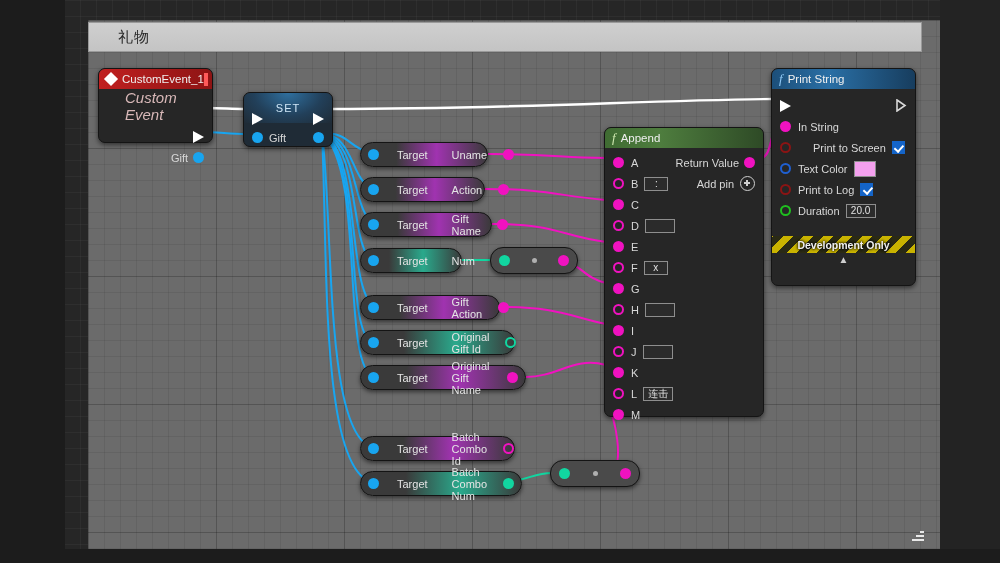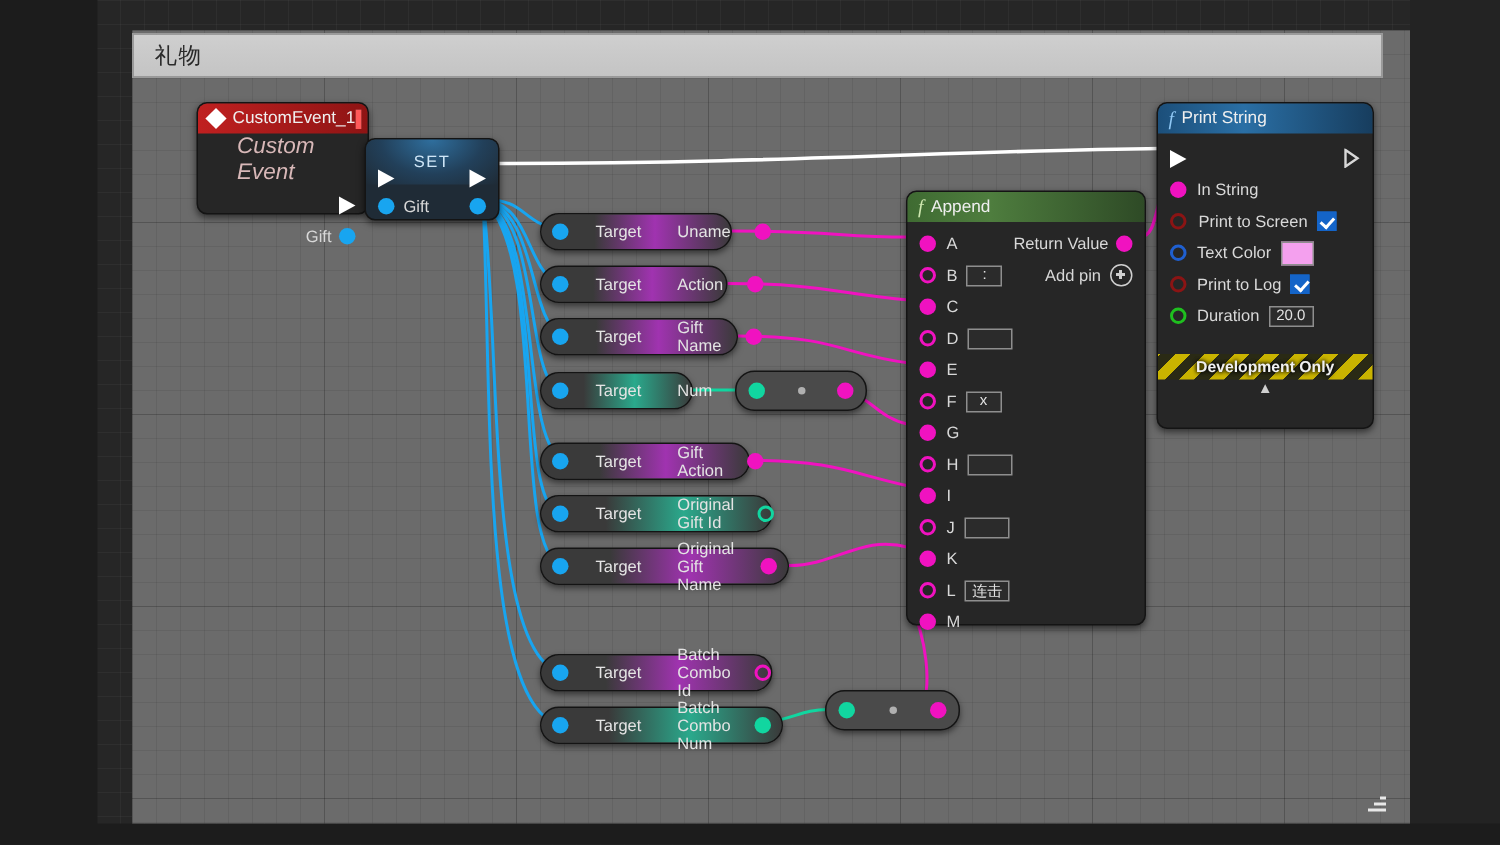--- a/index.html
+++ b/index.html
@@ -26,21 +26,21 @@
       linear-gradient(to right, rgba(0,0,0,.07) 1px, transparent 1px),
       linear-gradient(to bottom, rgba(0,0,0,.07) 1px, transparent 1px),
       linear-gradient(to right, rgba(0,0,0,.16) 1px, transparent 1px),
       linear-gradient(to bottom, rgba(0,0,0,.16) 1px, transparent 1px);
     background-size:16px 16px,16px 16px,128px 128px,128px 128px;}
 
   
   .titlebar{position:absolute;left:88px;top:22px;width:834px;height:30px;
     background:linear-gradient(#cfcfcf,#c4c4c4);border:1px solid #9a9a9a;
     display:flex;align-items:center;padding-left:14px;box-sizing:border-box;}
-  .titlebar .t{font-size:15px;color:#2a2a2a;letter-spacing:1px;}
+  .titlebar .t{font-size:15px;color:#2a2a2a;letter-spacing:1px;margin-left:15px;}
 
   
   .watermark{position:absolute;left:848px;top:523px;font-size:40px;font-weight:bold;
     color:rgba(255,255,255,.14);letter-spacing:2px;pointer-events:none;}
 
   
   .grip{position:absolute;left:910px;top:527px;width:14px;height:14px;}
   .grip i{position:absolute;right:0;height:2px;background:#e8e8e8;display:block;}
   .grip i:nth-child(1){bottom:0;width:12px;}
   .grip i:nth-child(2){bottom:4px;width:8px;}
@@ -174,21 +174,21 @@
       </g>
 
       <g stroke="#11d6a0" stroke-width="2" fill="none">
         <path d="M374,240 C390,240 394,240 404,240"></path>
         <path d="M400,463 C440,463 442,453 464,453"></path>
       </g>
 
       <path d="M672,138 C684,138 682,112 690,102" stroke="#f012c0" stroke-width="2.2" fill="none"></path>
     </svg>
 
-    <div class="node" style="left:10px;top:48px;width:115px;height:75px;margin-left:33px;">
+    <div class="node" style="left:10px;top:48px;width:115px;height:75px;">
       <div class="nhdr hdr-event">
         <span class="diamond"></span>
         <span>CustomEvent_1</span>
         <span class="spacer"></span>
         <span class="redsq"></span>
       </div>
       <div class="sub">Custom Event</div>
       <div class="row">
         <span class="spacer"></span>
         <span class="exec"></span>
@@ -391,21 +391,21 @@
         </span>
       </div>
 
       <div class="row">
         <span class="pin mag"></span>
         <span style="margin-left:7px">In String</span>
       </div>
 
       <div class="row">
         <span class="pin dkred hollow"></span>
-        <span style="margin-left:8px">Print to Screen</span>
+        <span style="margin-left:22px">Print to Screen</span>
         <span class="chk on"></span>
       </div>
 
       <div class="row">
         <span class="pin dkblue hollow"></span>
         <span style="margin-left:7px">Text Color</span>
         <span class="swatch"></span>
       </div>
 
       <div class="row">

